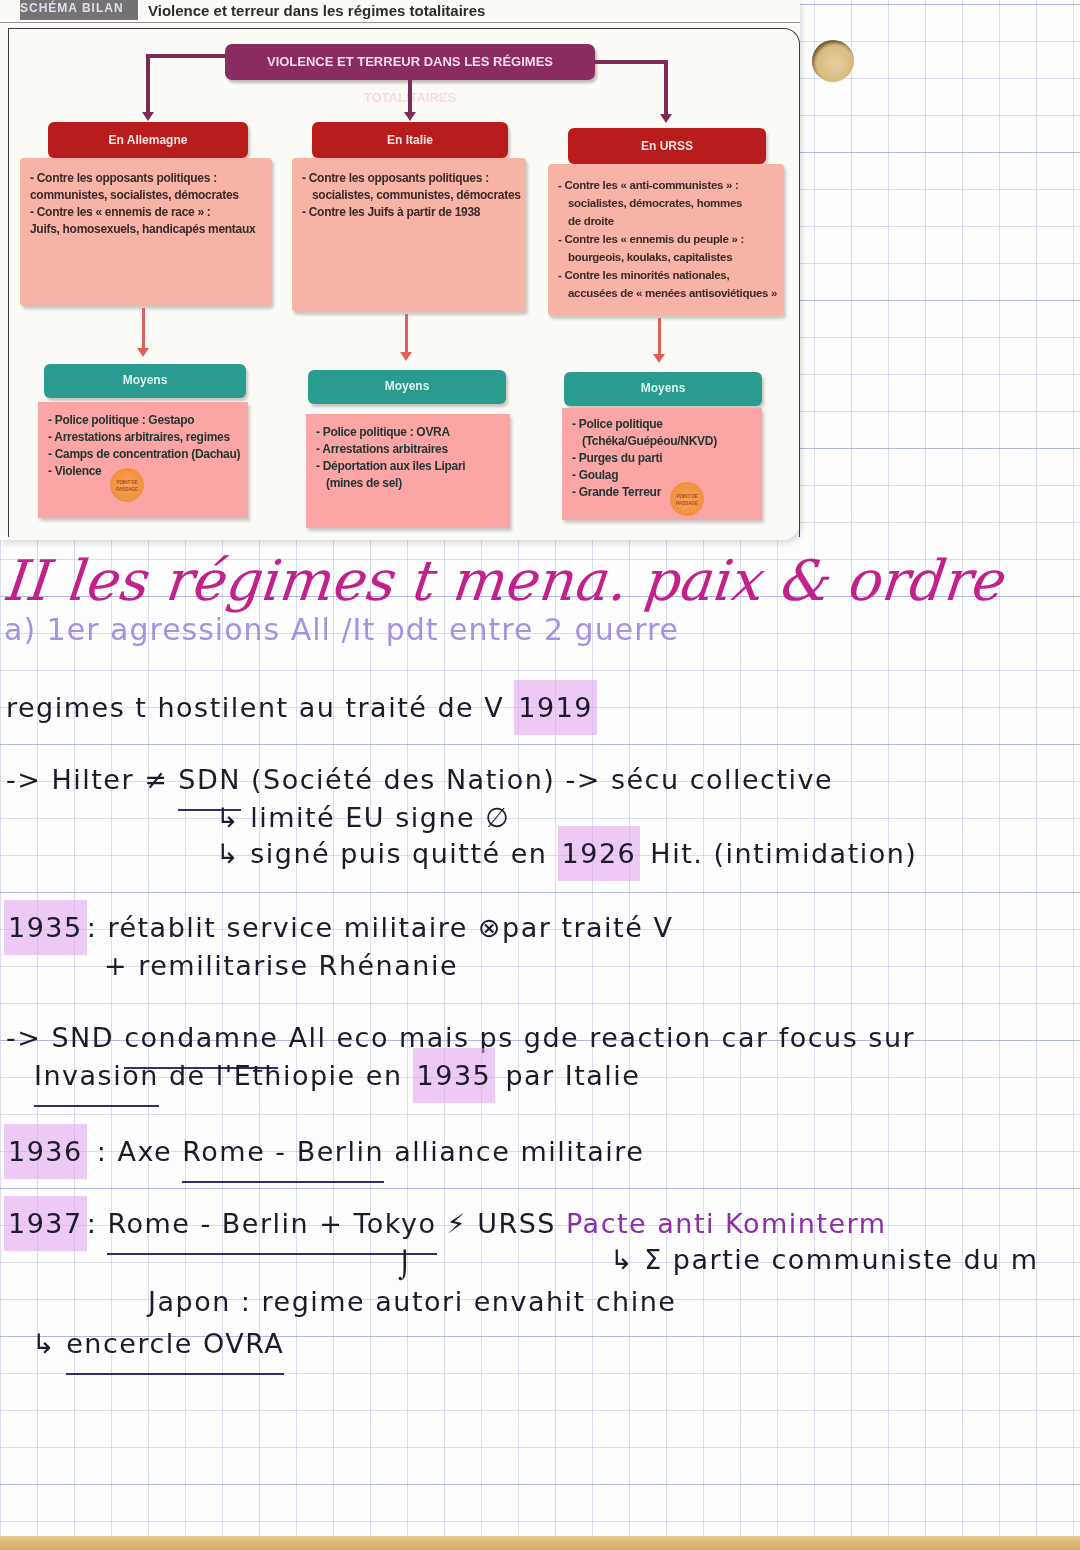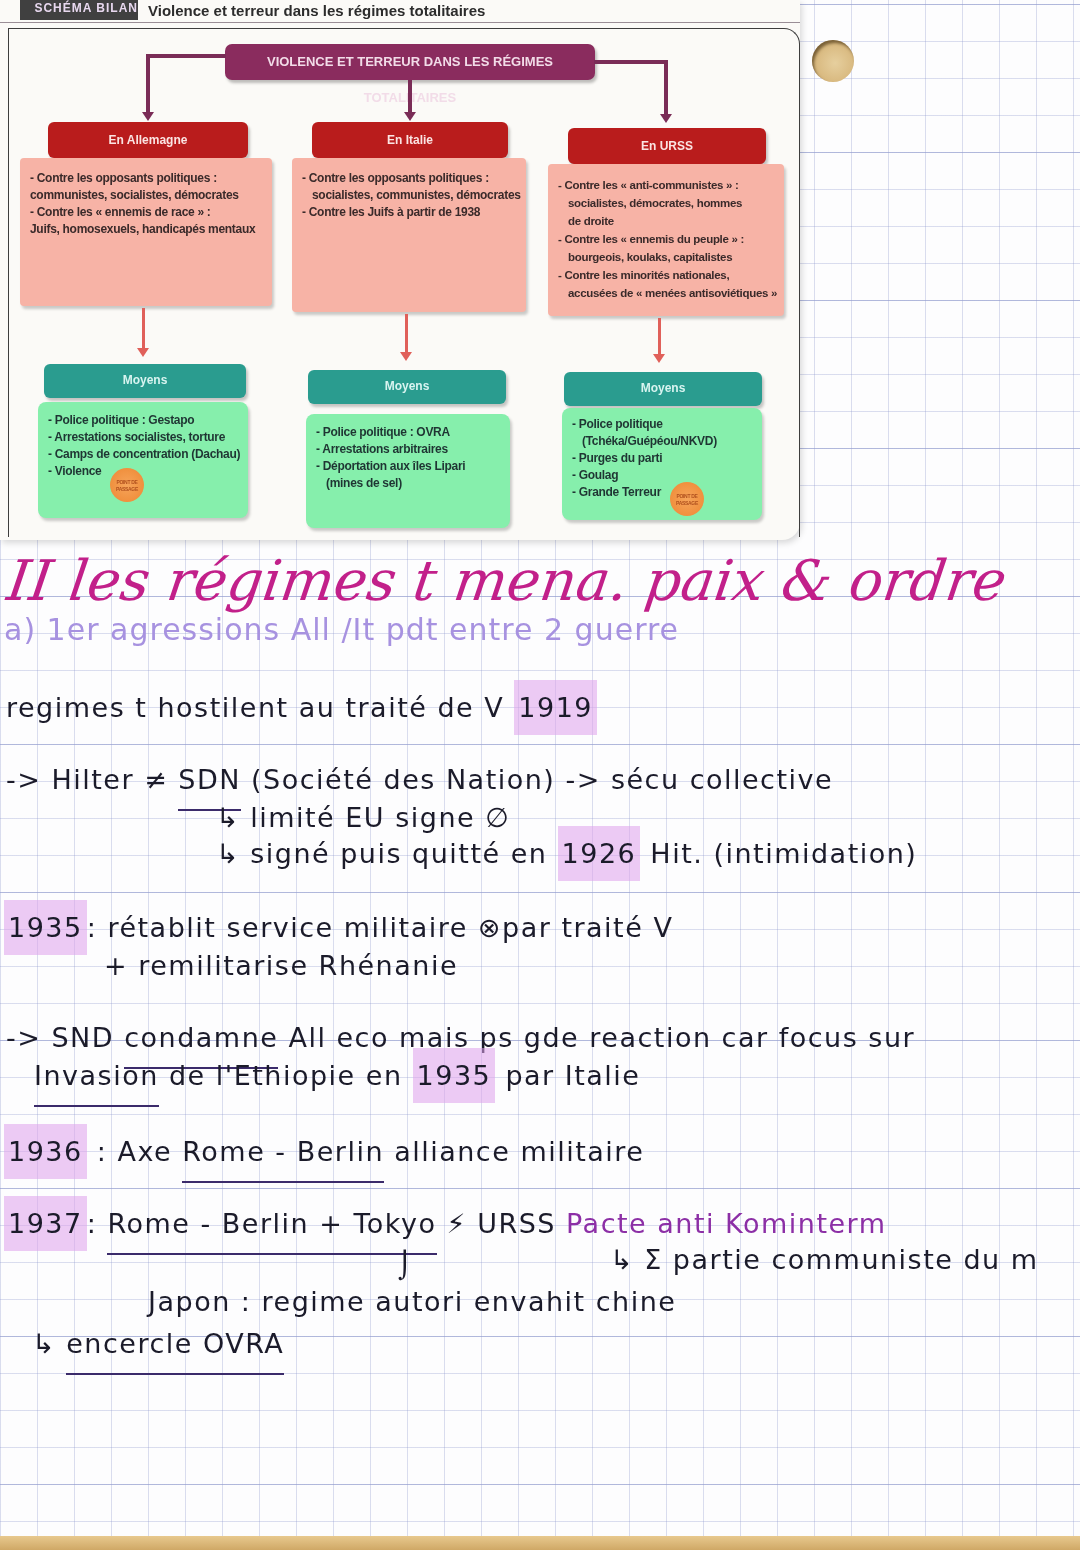--- a/index.html
+++ b/index.html
@@ -31,22 +31,22 @@
     border-radius:0 0 18px 0;
     box-shadow: 2px 3px 6px rgba(0,0,0,0.15);
     font-family:"Liberation Sans", sans-serif;
   }
   .sheet-header {
     position:absolute; left:0; top:0; height:22px; width:800px;
     border-bottom:1px solid #9a8e96;
   }
   .sheet-tag {
     position:absolute; left:20px; top:0; width:118px; height:20px;
-    background:#404040; color:#e8d8ef; font-size:12px; font-weight:bold;
-    text-align:right; line-height:16px; letter-spacing:1px;
+    background:#737373; color:#e8d8ef; font-size:12px; font-weight:bold;
+    text-align:left; line-height:16px; letter-spacing:1px;
   }
   .sheet-title {
     position:absolute; left:148px; top:2px; font-size:15px; font-weight:bold; color:#2c2c2c;
   }
   .frame {
     position:absolute; left:8px; top:28px; width:790px; height:508px;
     border:1.5px solid #3d3d3d; border-radius:0 16px 0 0; border-bottom:none; border-left:1.5px solid #3d3d3d;
   }
   .main-title {
     position:absolute; left:225px; top:44px; width:370px; height:36px;
@@ -73,21 +73,21 @@
     padding:12px 8px 8px 10px; box-sizing:border-box;
     font-size:12px; font-weight:bold; color:#3a2a2a; line-height:17px;
     letter-spacing:-0.3px;
   }
   .means-label {
     position:absolute; height:34px; background:#2a9c8f; border-radius:6px;
     color:#d8f4f0; font-size:12px; font-weight:bold; text-align:center; line-height:32px;
     box-shadow: 2px 3px 3px rgba(0,0,0,0.22);
   }
   .means-box {
-    position:absolute; background:#86efac; border-radius:8px;
+    position:absolute; background:#fca5a5; border-radius:0;
     box-shadow: 2px 3px 3px rgba(0,0,0,0.2);
     padding:10px 8px 8px 10px; box-sizing:border-box;
     font-size:12px; font-weight:bold; color:#1f3533; line-height:17px;
     letter-spacing:-0.3px;
   }
   .line-item { display:block; white-space:nowrap; }
   .indent { padding-left:10px; }
   .badge {
     position:absolute; width:34px; height:34px; border-radius:50%;
     background:radial-gradient(circle,#f6a45a 0%,#f0903e 70%,#f4b27a 100%);
@@ -137,21 +137,21 @@
     <span class="line-item">- Contre les opposants politiques :</span>
     <span class="line-item">communistes, socialistes, démocrates</span>
     <span class="line-item">- Contre les « ennemis de race » :</span>
     <span class="line-item">Juifs, homosexuels, handicapés mentaux</span>
   </div>
   <div class="connector" style="left:142px;top:308px;width:3px;height:42px;background:#e0605a;"></div>
   <div class="arrowhead red" style="left:137px;top:348px;"></div>
   <div class="means-label" style="left:44px;top:364px;width:202px;">Moyens</div>
   <div class="means-box" style="left:38px;top:402px;width:210px;height:116px;">
     <span class="line-item">- Police politique : Gestapo</span>
-    <span class="line-item">- Arrestations socialistes, torture</span>
+    <span class="line-item">- Arrestations arbitraires, regimes</span>
     <span class="line-item">- Camps de concentration (Dachau)</span>
     <span class="line-item">- Violence</span>
     <div class="badge" style="left:72px;top:66px;">POINT DE PASSAGE</div>
   </div>
 
   <div class="country-label" style="left:312px;top:122px;width:196px;">En Italie</div>
   <div class="country-box" style="left:292px;top:158px;width:234px;height:154px;">
     <span class="line-item">- Contre les opposants politiques :</span>
     <span class="line-item indent">socialistes, communistes, démocrates</span>
     <span class="line-item">- Contre les Juifs à partir de 1938</span>

